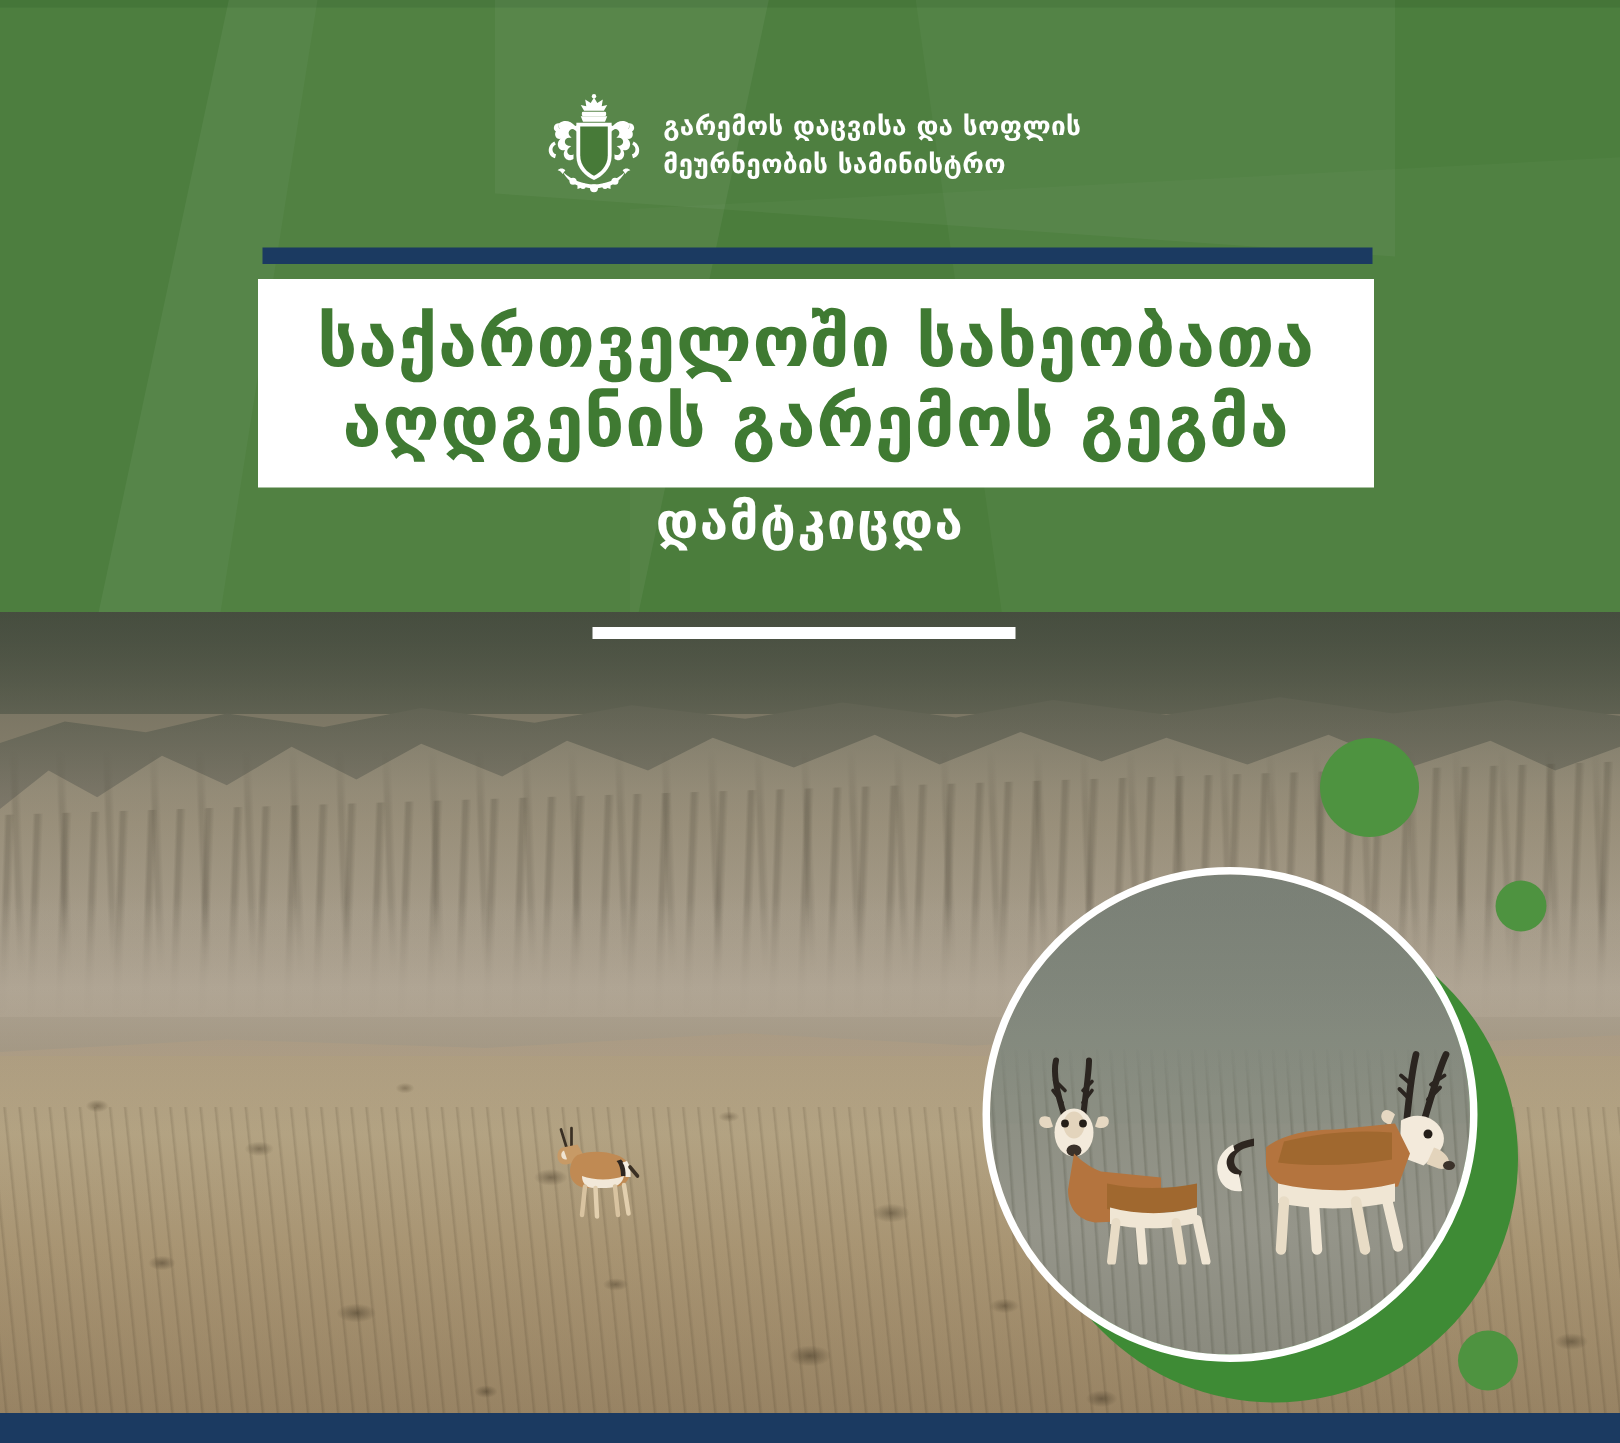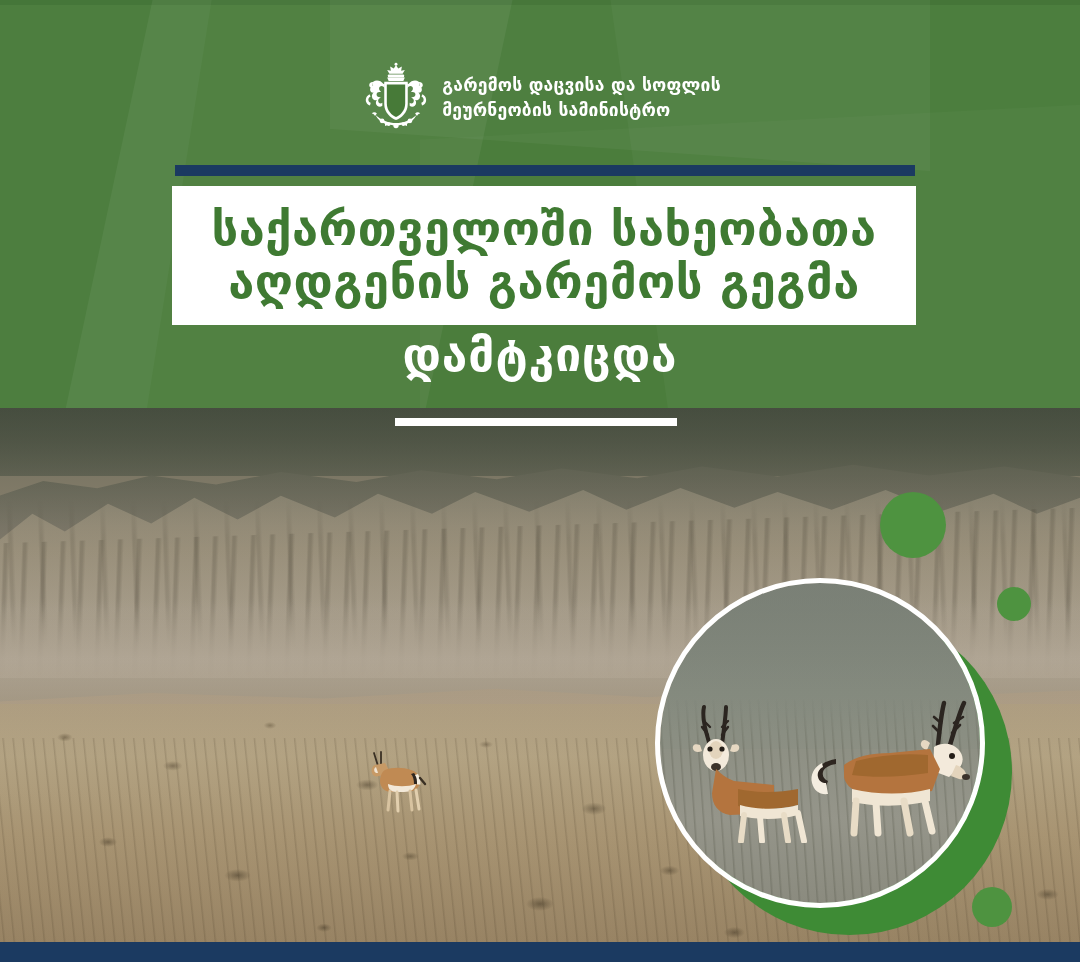--- a/index.html
+++ b/index.html
@@ -85,21 +85,21 @@
     font-size:47px;
     font-weight:700;
     line-height:1.12;
     letter-spacing:.5px;
     white-space:nowrap;
   }
   .subtitle {
     position:absolute; left:0; top:330px; width:1080px;
     text-align:center;
     color:#FFFFFF;
-    font-size:46px;
+    font-size:34px;
     font-weight:700;
     letter-spacing:1px;
     line-height:1.1;
   }
   .divider {
     position:absolute; left:395px; top:418px;
     width:282px; height:8px;
     background:#FFFFFF;
     z-index:6;
   }

